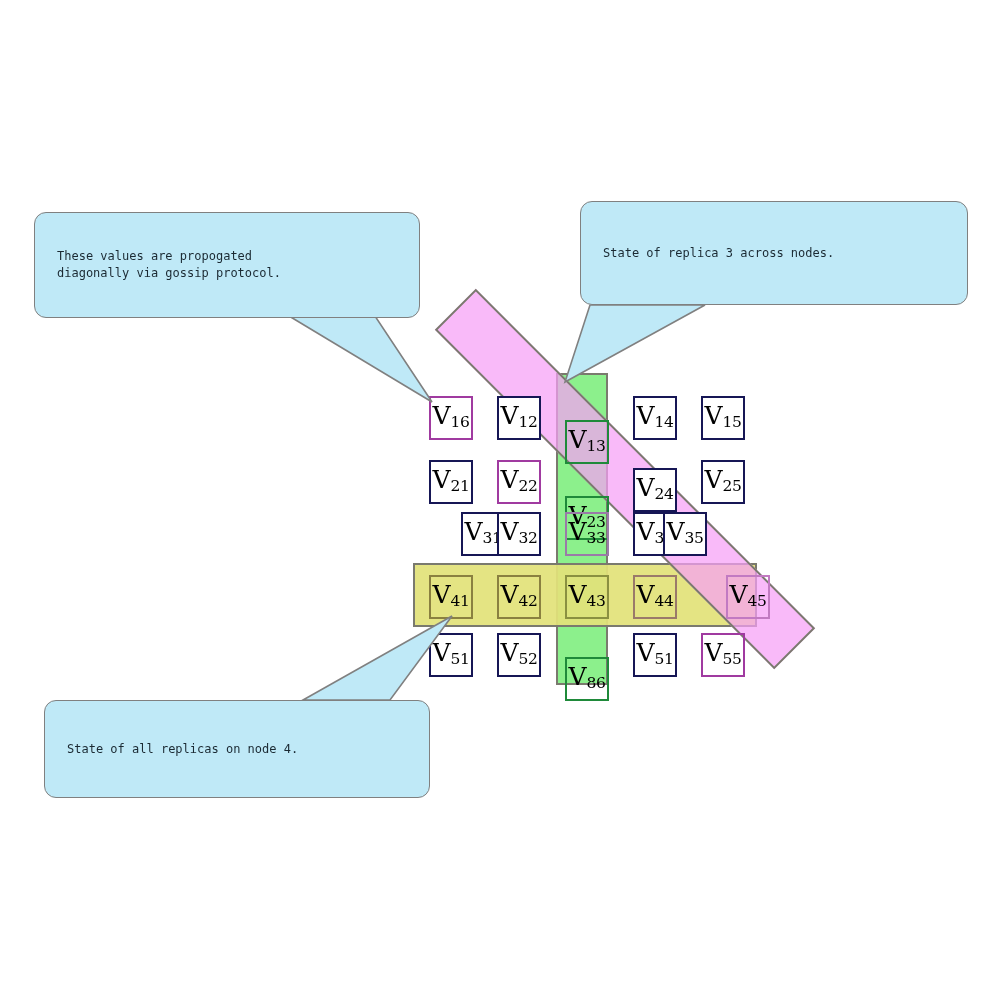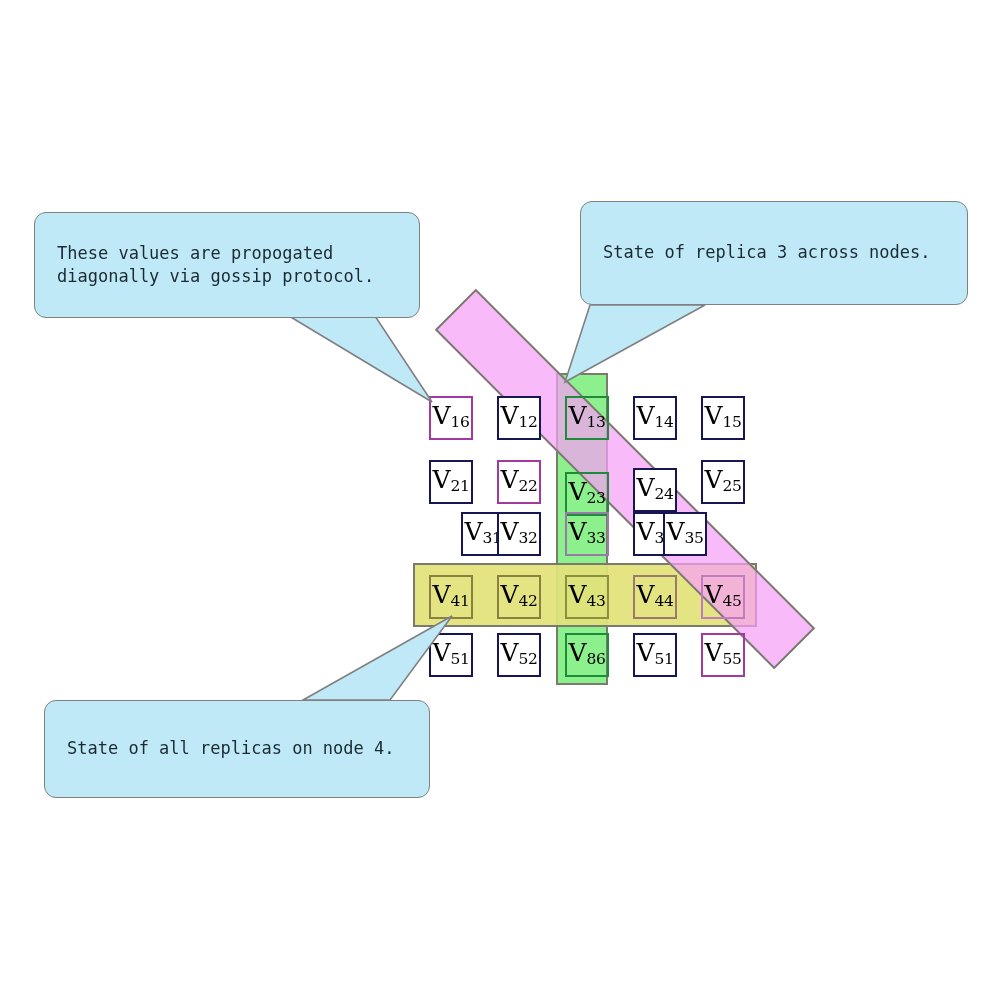--- a/index.html
+++ b/index.html
@@ -5,43 +5,43 @@
   html,body{margin:0;padding:0;background:#ffffff;}
   body{width:1000px;height:1000px;position:relative;overflow:hidden;
        font-family:"DejaVu Sans",sans-serif;}
   #stage{position:absolute;left:0;top:0;width:1000px;height:1000px;}
 
   
   .callout{position:absolute;background:#bfe9f7;border:1.6px solid #808080;
            border-radius:12px;box-sizing:border-box;z-index:40;
            display:flex;align-items:center;}
   .callout .ctext{font-family:"DejaVu Sans Mono","Liberation Mono",monospace;
-           font-size:17px;line-height:1.38;color:#1b2a33;white-space:pre;
+           font-size:12px;line-height:1.38;color:#1b2a33;white-space:pre;
            padding-left:22px;}
   .tail{position:absolute;z-index:35;}
   .tail svg{display:block;overflow:visible;}
 
   
   .band{position:absolute;box-sizing:border-box;}
   #band-col{z-index:10;background:#8cf08c;border:2px solid #7a7a6e;}
   #band-row{z-index:12;background:rgba(226,226,122,0.93);border:2px solid #7a7a6e;}
   #band-diag{z-index:14;background:rgba(247,160,247,0.72);border:2px solid #7a7a6e;}
 
   
   .cell{position:absolute;width:44px;height:44px;box-sizing:border-box;
         z-index:25;display:flex;align-items:center;justify-content:center;}
   .cell .lbl{font-family:"DejaVu Serif","Liberation Serif",serif;
         font-size:25px;color:#000;line-height:1;position:relative;top:-1px;}
   .cell .lbl sub{font-size:0.62em;vertical-align:-0.22em;letter-spacing:-0.02em;}
 
   .cell.plain{border:2.6px solid #161655;background:#ffffff;}
-  .cell.green{border:2.6px solid #1f8a3a;background:transparent;}
+  .cell.green{border:2.6px solid #1f8a3a;background:transparent;margin-top:24px;}
   .cell.olive{border:2.6px solid #8a8040;background:transparent;}
   .cell.pinkb{border:2.6px solid #a03aa0;background:transparent;}
-  .cell.pinkb-l{border:2.6px solid #c27ac2;background:transparent;}
+  .cell.pinkb-l{border:2.6px solid #c27ac2;background:transparent;margin-left:25px;}
   .cell.olivepink{border:2.6px solid #9a7a6a;background:transparent;}
   .cell.greenolive{border:2.6px solid #8a9040;background:transparent;}
   .cell.purpb{border:2.6px solid #9a7aa8;background:transparent;}
 </style>
 </head>
 <body>
 
 <div id="stage">
 
   <div class="band" id="band-col" style="left:556px;top:373px;width:52px;height:312px;"></div>

